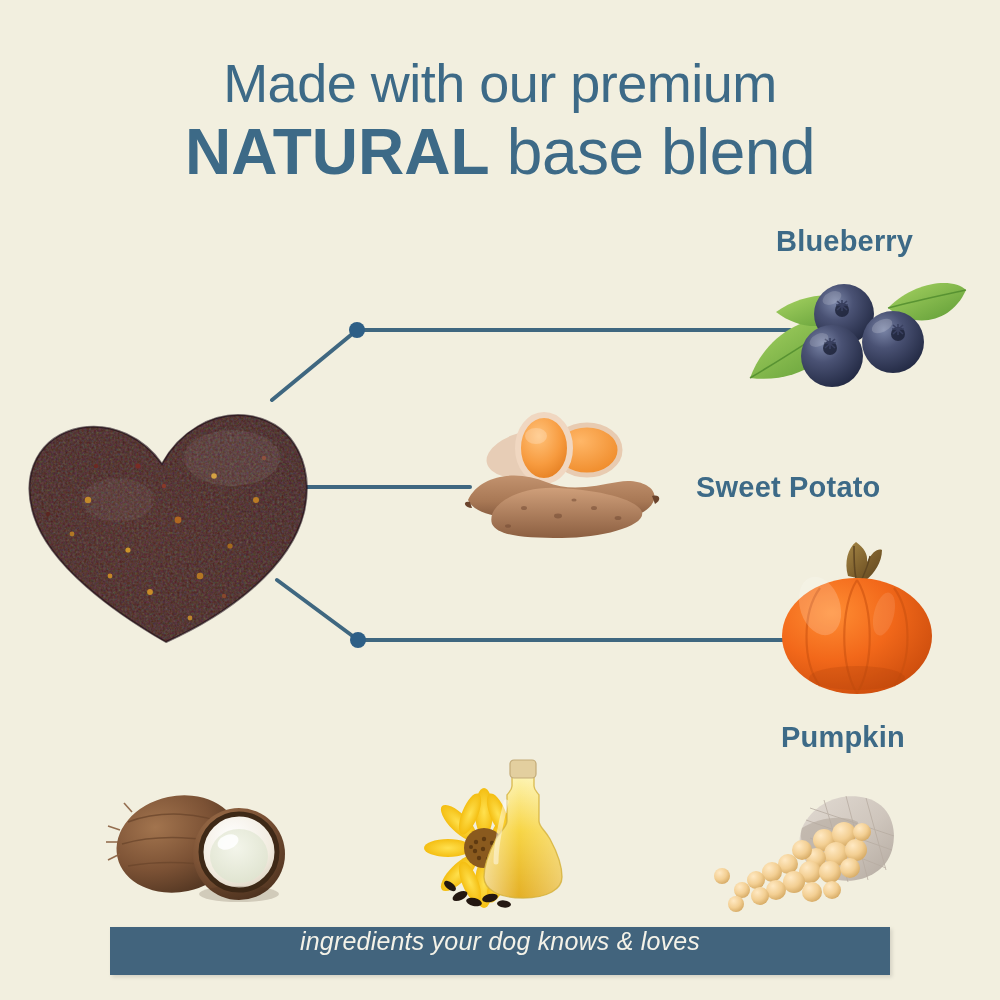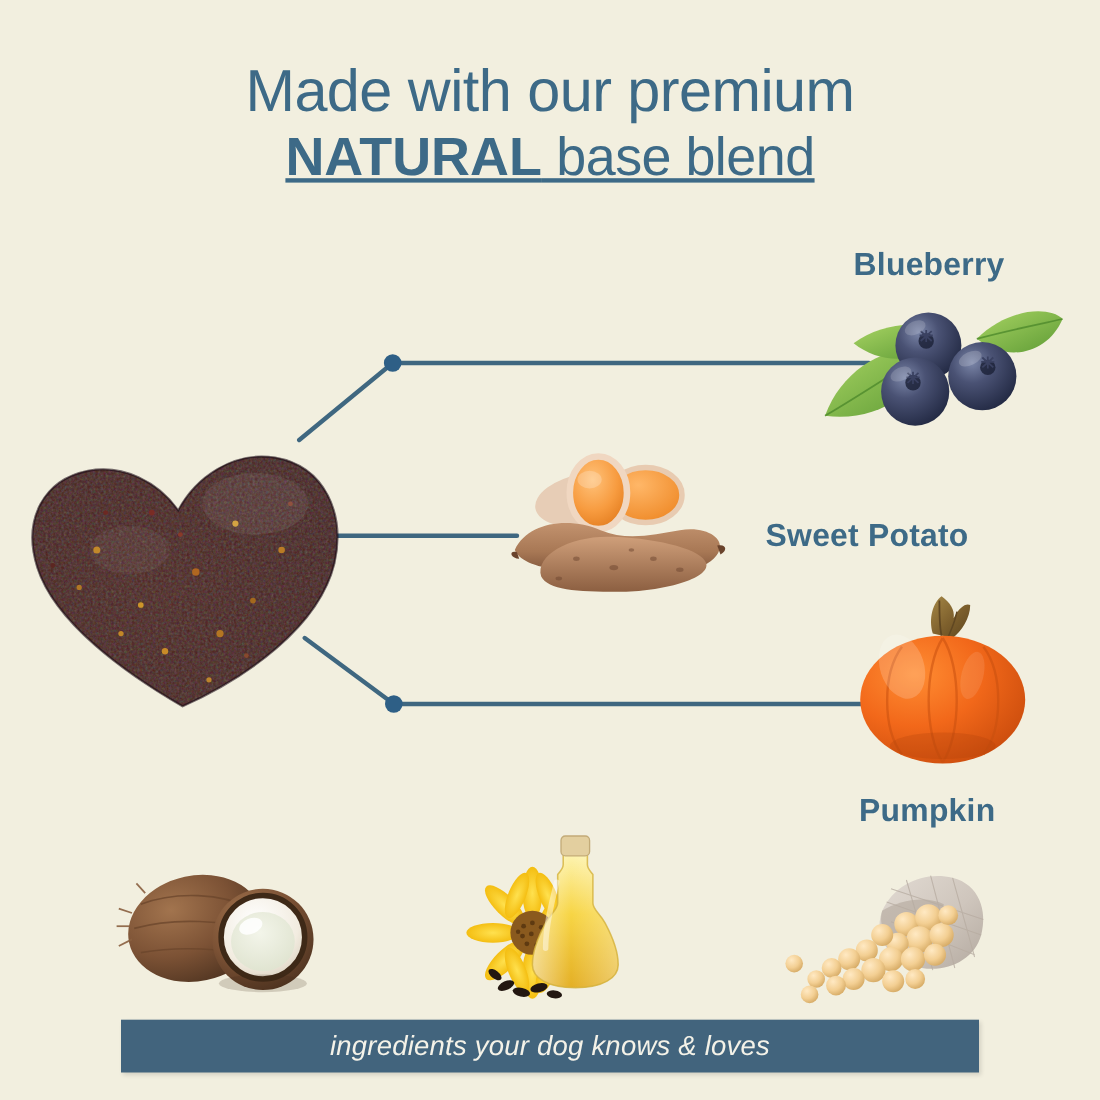--- a/index.html
+++ b/index.html
@@ -33,22 +33,21 @@
     color: #3d6a87;
     line-height: 1.16;
     letter-spacing: -0.5px;
   }
   .heading .line {
     display: block;
     font-size: 54px;
     font-weight: 400;
   }
   .heading .line2 {
-    font-size: 49px;
-    text-decoration: underline;
+    font-size: 64px;
   }
   .heading .strong {
     font-weight: 800;
     letter-spacing: 0px;
   }
 
   
   .connectors {
     position: absolute;
     left: 0; top: 0;
@@ -78,21 +77,20 @@
 
   
   .banner {
     position: absolute;
     left: 110px;
     top: 927px;
     width: 780px;
     height: 48px;
     background: #42647d;
     display: flex;
-    align-items: center;
     justify-content: center;
     box-shadow: 2px 2px 4px rgba(0,0,0,0.13);
   }
   .banner-text {
     color: #f4f2e8;
     font-size: 25px;
     font-style: italic;
     font-weight: 400;
     letter-spacing: 0.2px;
   }

